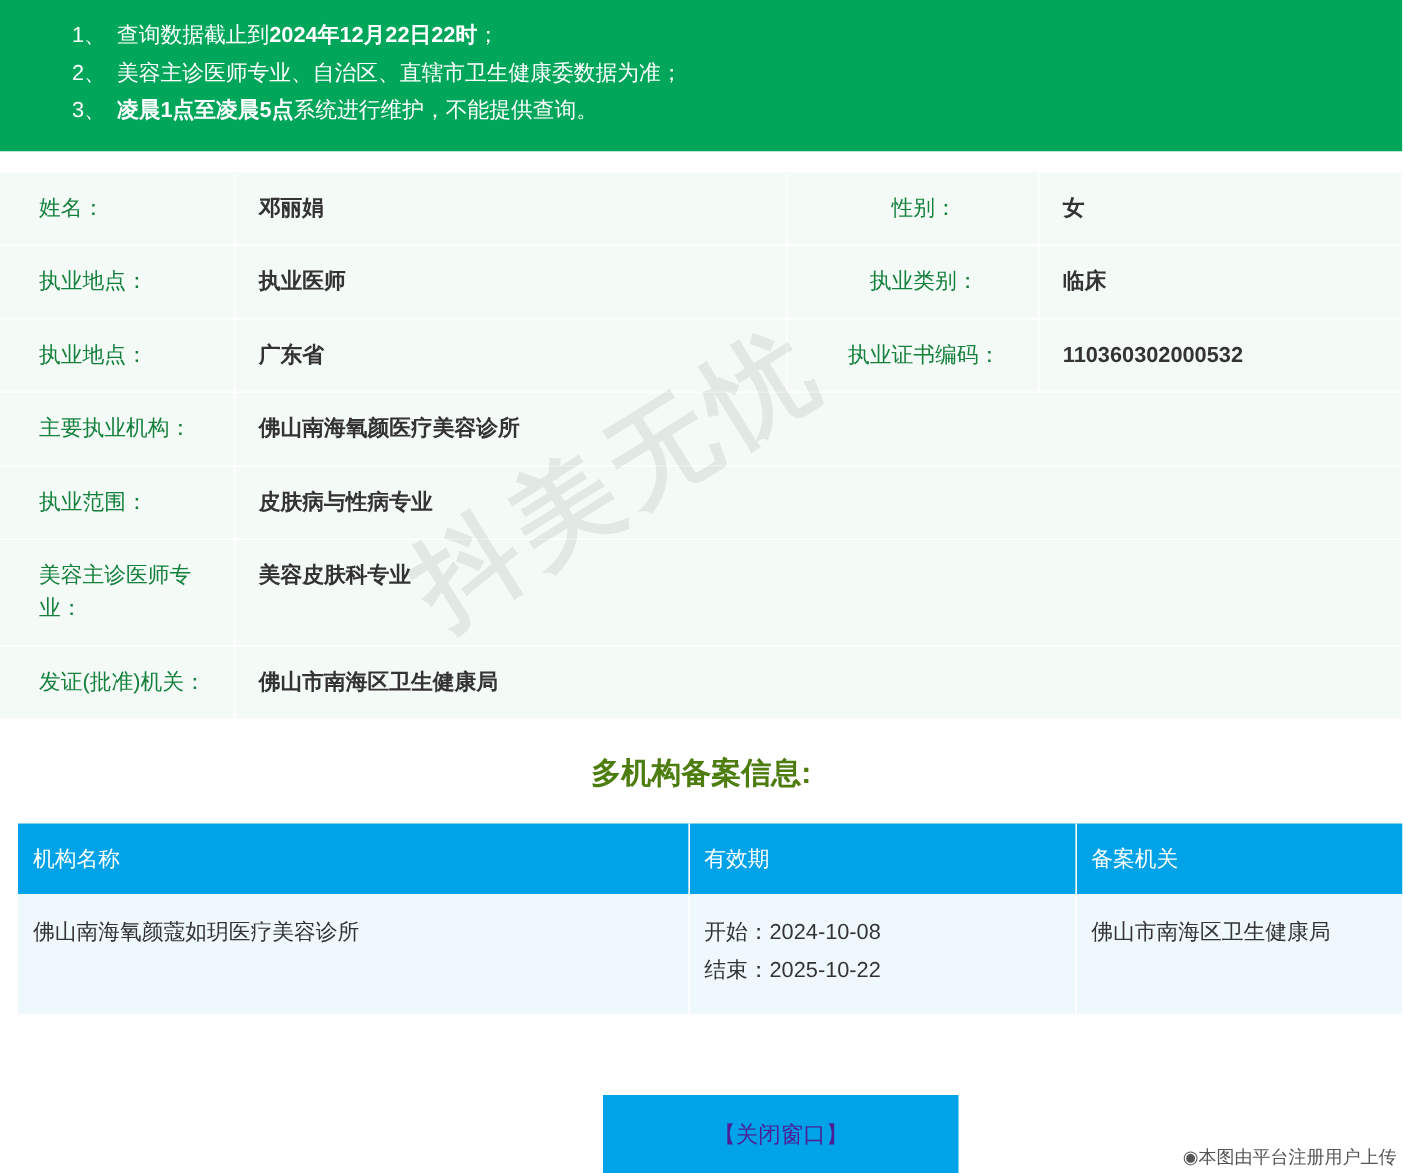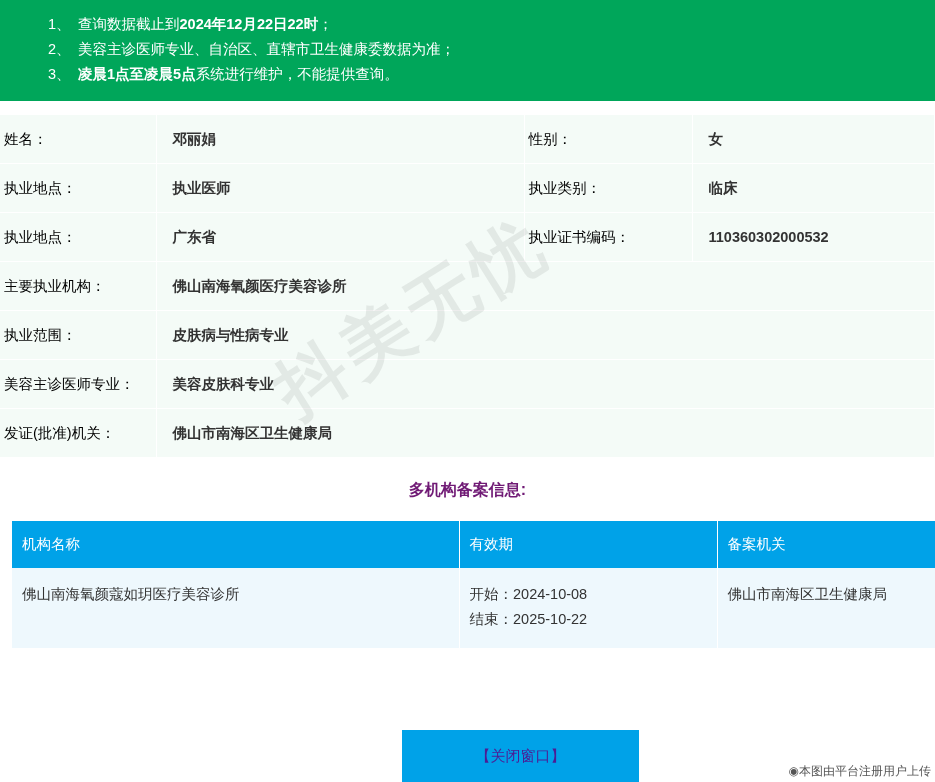--- a/index.html
+++ b/index.html
@@ -43,38 +43,38 @@
   }
   .info-table tr { background: #f4fbf7; }
   .info-table td {
     border-bottom: 1px solid #ffffff;
     border-right: 1px solid #ffffff;
     padding: 13px 10px 13px 10px;
     vertical-align: top;
     line-height: 22px;
   }
   .info-table td.lbl {
-    color: #000000;
-    padding-left: 4px;
+    color: #15803d;
+    padding-left: 26px;
   }
   .info-table td.val {
     padding-left: 16px;
     font-weight: bold;
   }
   .c1 { width: 156px; }
   .c2 { width: 368px; }
-  .c3 { width: 168px; }
+  .c3 { width: 168px; text-align: center; }
   .c4 { width: auto; }
 
   
   .section-title {
     text-align: center;
-    font-size: 16px;
+    font-size: 20px;
     font-weight: bold;
-    color: #701a75;
+    color: #4d7c0f;
     padding: 22px 0 20px 0;
     background: #ffffff;
   }
 
   
   .rec-table {
     width: 100%;
     border-collapse: collapse;
     font-size: 14.5px;
     table-layout: fixed;

